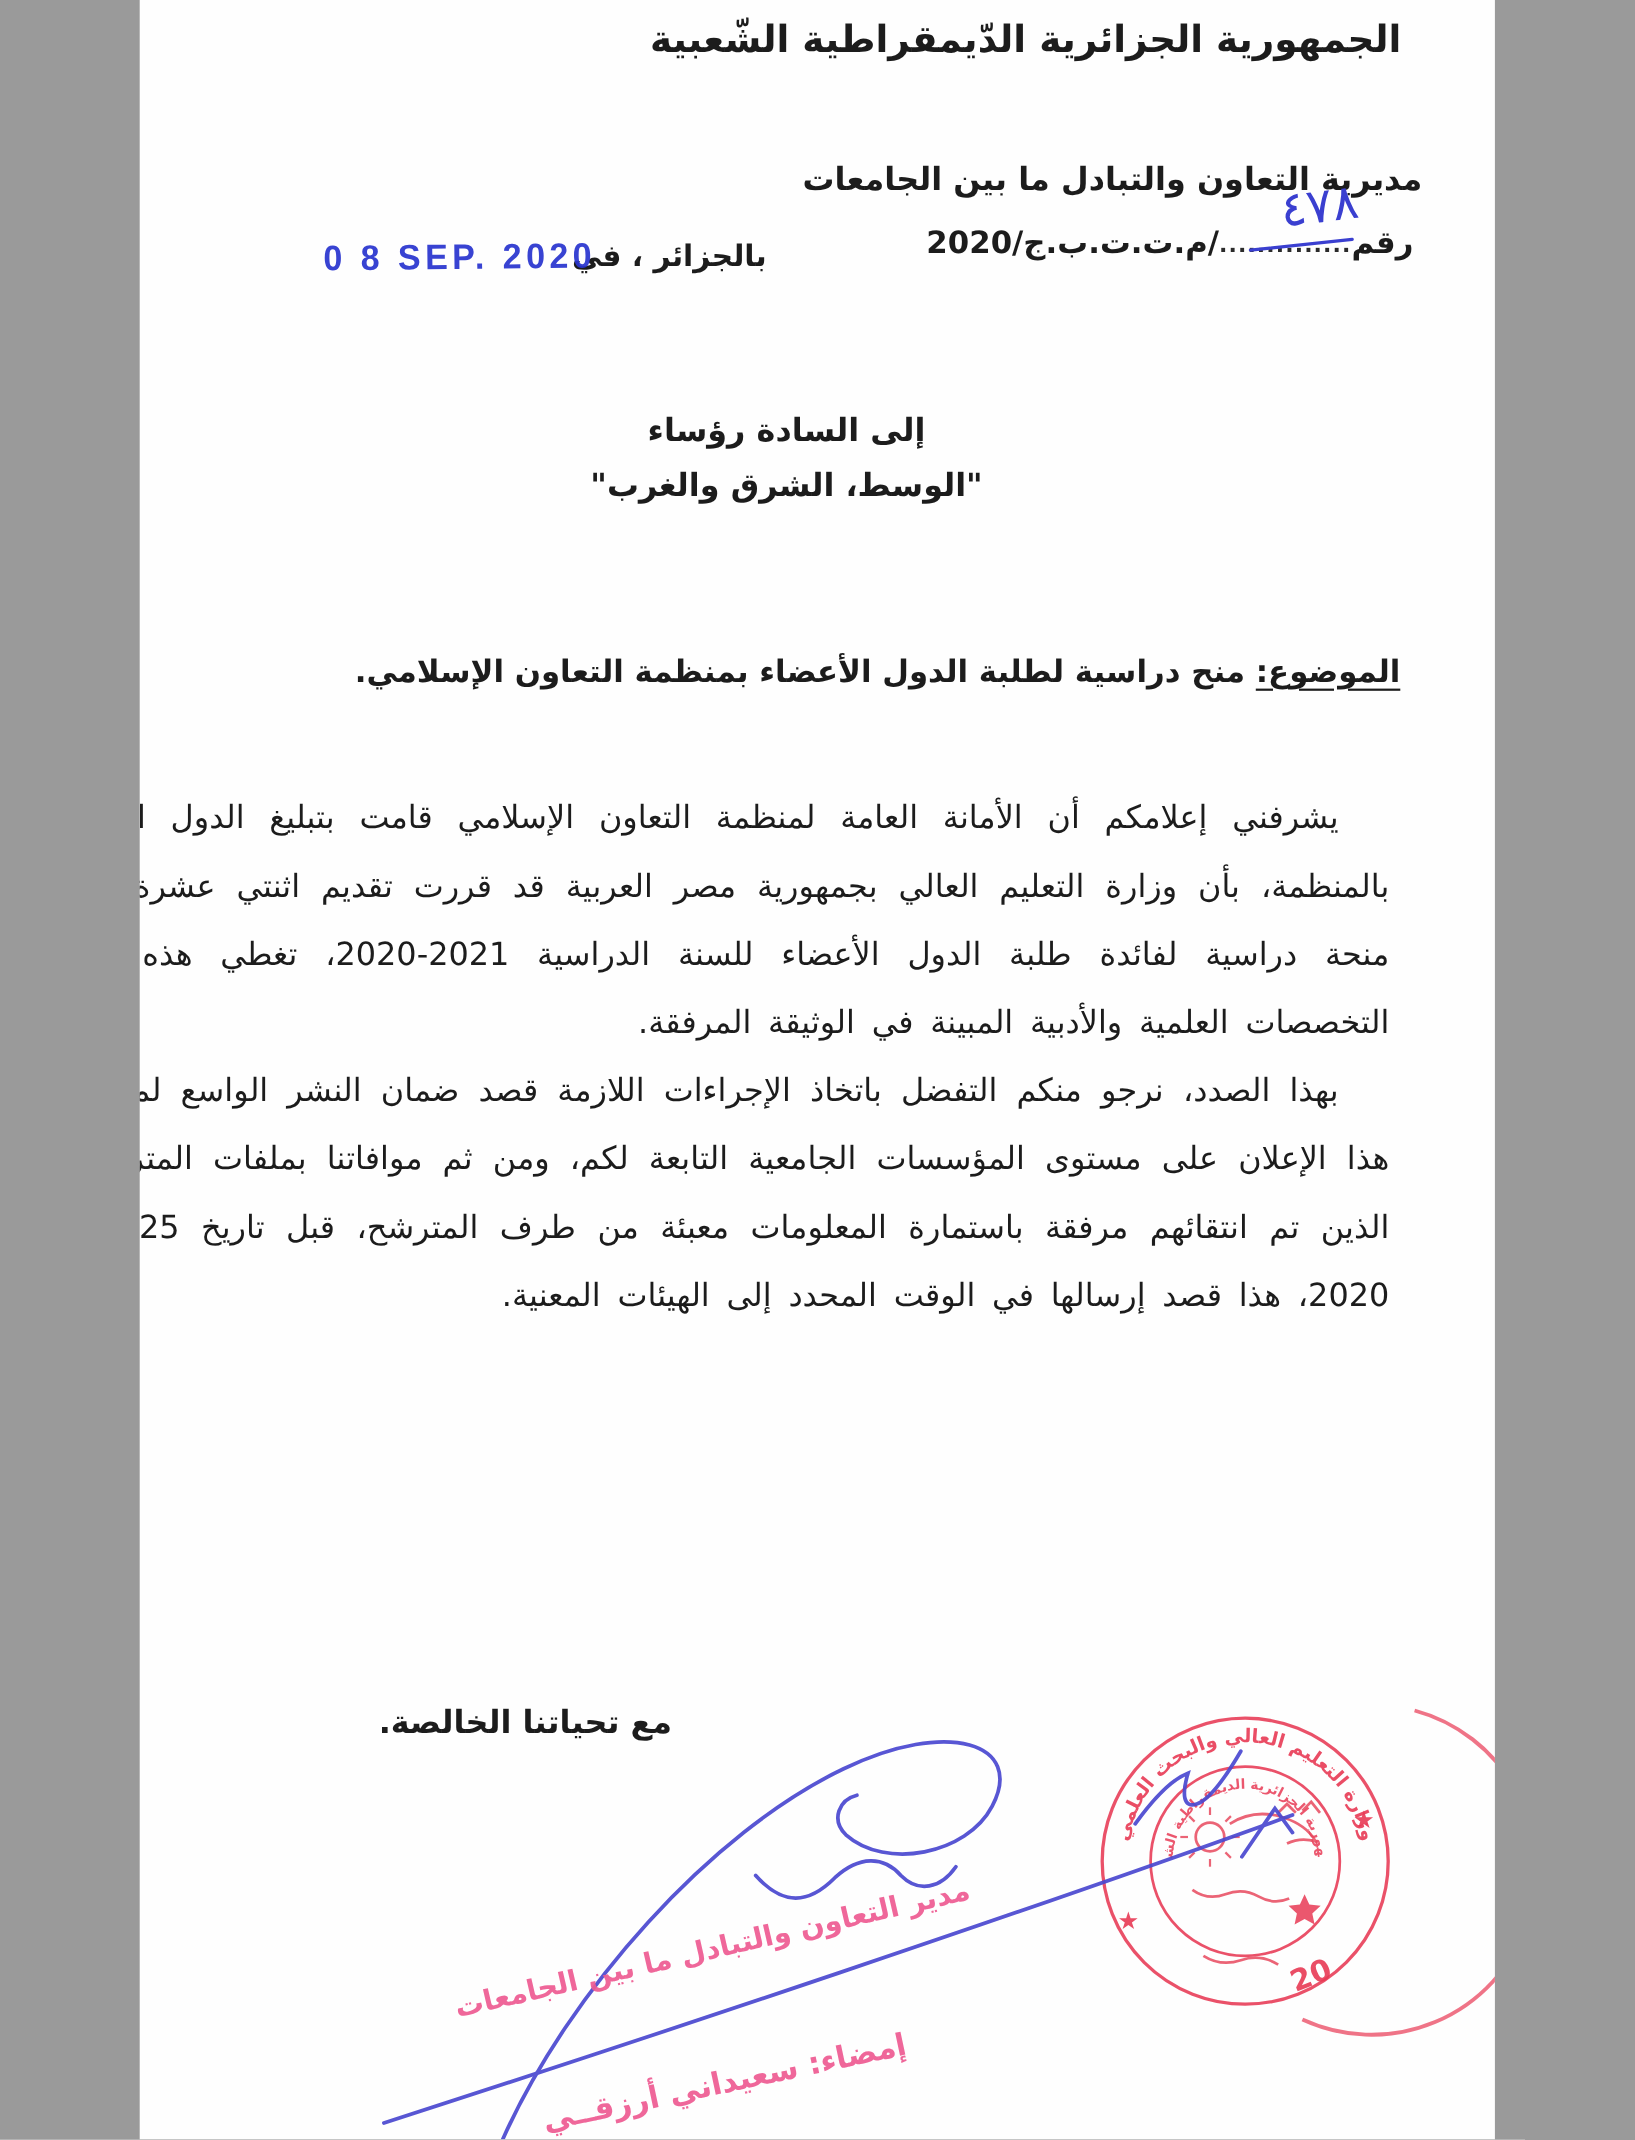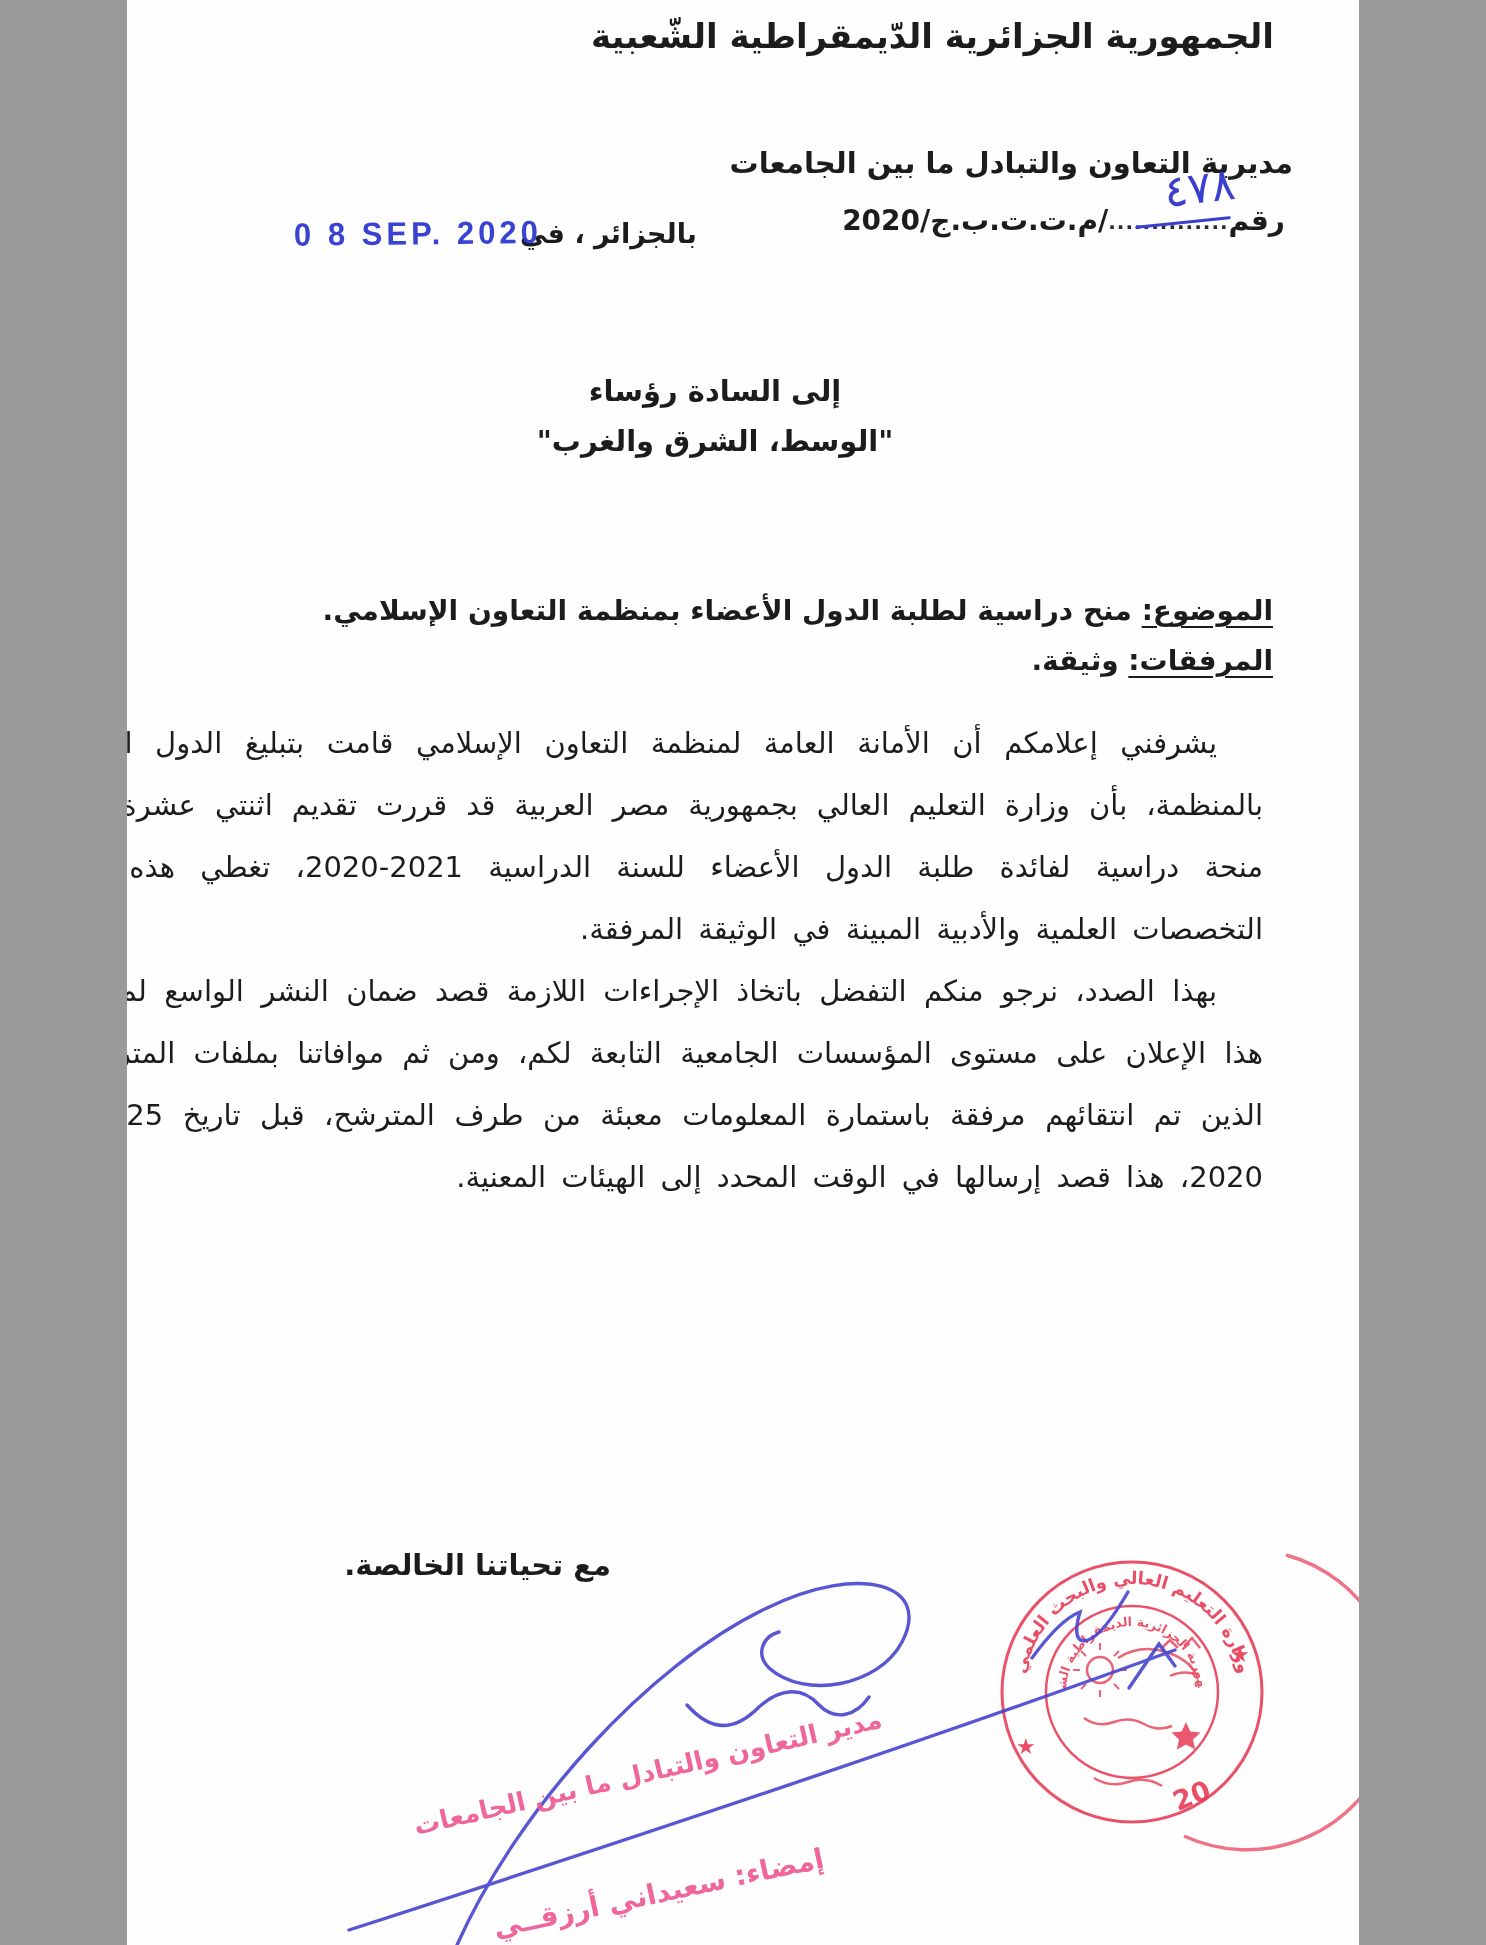--- a/index.html
+++ b/index.html
@@ -72,24 +72,20 @@
   <div class="abs rtl b addressee">
     <div>إلى السادة رؤساء</div>
     <div>"الوسط، الشرق والغرب"</div>
   </div>
 
   <div class="abs rtl b subject">
     <div>
       <span class="lbl">الموضوع:</span>
       <span>منح دراسية لطلبة الدول الأعضاء بمنظمة التعاون الإسلامي.</span>
     </div>
-    <div>
-      <span class="lbl">المرفقات:</span>
-      <span>وثيقة.</span>
-    </div>
   </div>
 
   <div class="abs rtl body-text">
     <p>يشرفني إعلامكم أن الأمانة العامة لمنظمة التعاون الإسلامي قامت بتبليغ الدول الأعضاء بالمنظمة، بأن وزارة التعليم العالي بجمهورية مصر العربية قد قررت تقديم اثنتي عشرة (12) منحة دراسية لفائدة طلبة الدول الأعضاء للسنة الدراسية 2021-2020، تغطي هذه المنح التخصصات العلمية والأدبية المبينة في الوثيقة المرفقة.</p>
     <p>بهذا الصدد، نرجو منكم التفضل باتخاذ الإجراءات اللازمة قصد ضمان النشر الواسع لمضمون هذا الإعلان على مستوى المؤسسات الجامعية التابعة لكم، ومن ثم موافاتنا بملفات المترشحين الذين تم انتقائهم مرفقة باستمارة المعلومات معبئة من طرف المترشح، قبل تاريخ 25سبتمبر 2020، هذا قصد إرسالها في الوقت المحدد إلى الهيئات المعنية.</p>
   </div>
 
   <div class="abs rtl b closing">مع تحياتنا الخالصة.</div>
 
   <svg class="abs stampsvg" width="440" height="405" viewBox="0 0 440 405">

